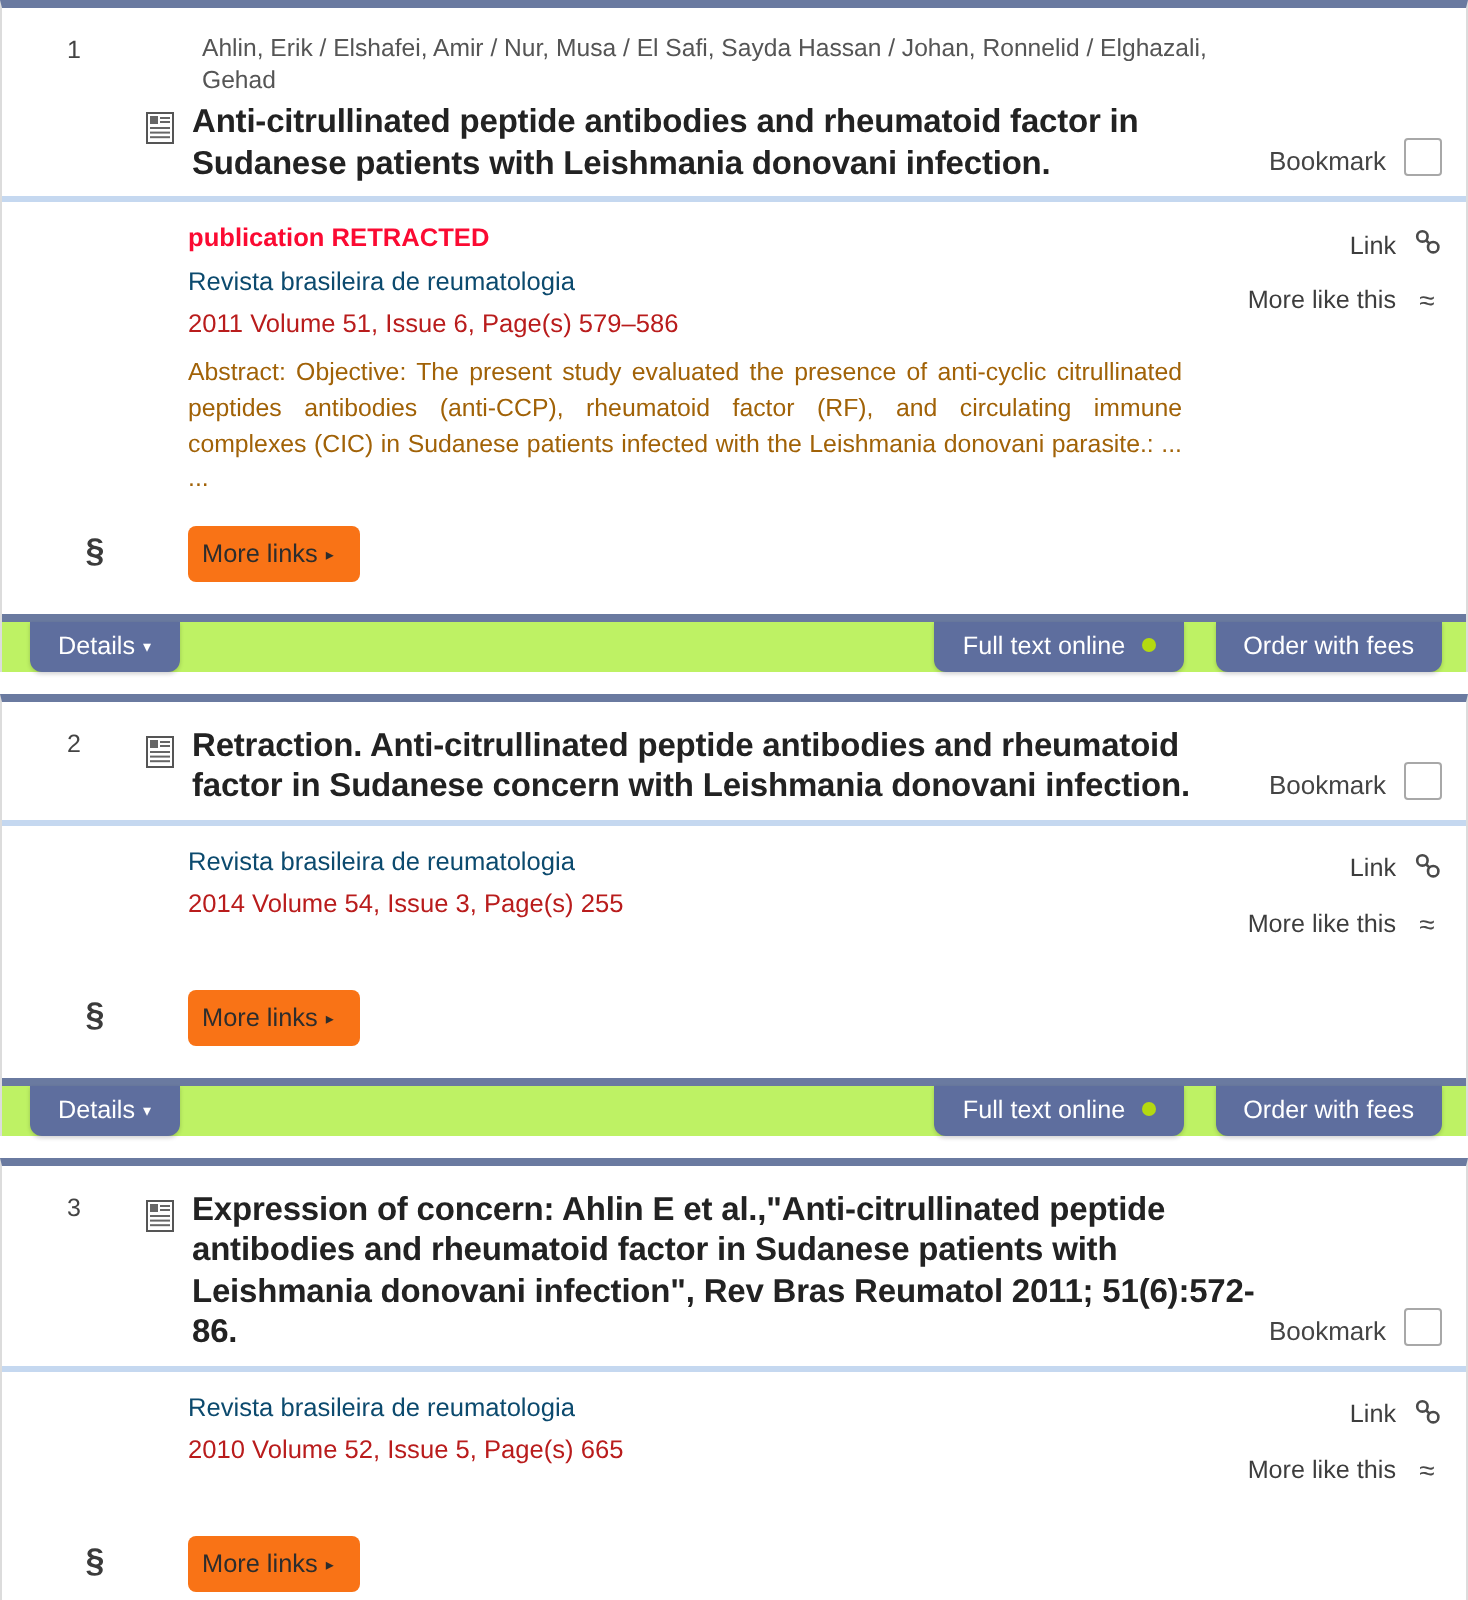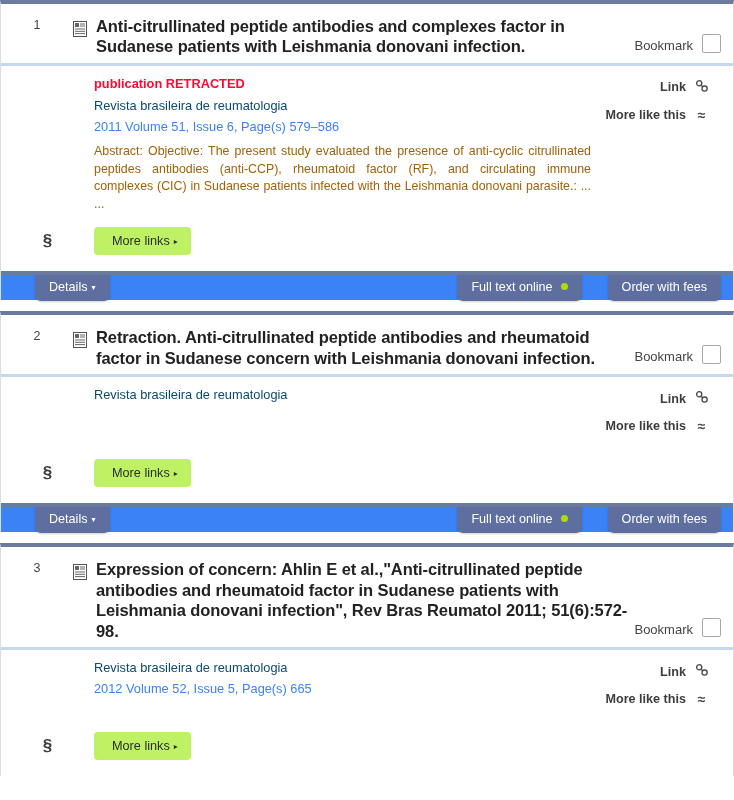--- a/index.html
+++ b/index.html
@@ -108,41 +108,40 @@
     width: 93px;
     flex: 0 0 93px;
   }
   .rec-body-main {
     flex: 1 1 auto;
     min-width: 0;
     padding-right: 8px;
   }
   .rec-body-right {
     flex: 0 0 auto;
-    padding: 3px 24px 0 0;
+    padding: 3px 12px 0 0;
     text-align: right;
     white-space: nowrap;
-    font-weight: bold;
   }
 
   .retracted {
     font-size: 12.8px;
     font-weight: 700;
     color: #fb0a32;
     margin-bottom: 7px;
   }
   .journal-link {
     font-size: 12.8px;
     color: #0c4a6e;
     margin-bottom: 6px;
     cursor: pointer;
   }
   .pub-meta {
     font-size: 12.8px;
-    color: #3b82f6;
+    color: #b91c1c;
     margin-bottom: 9px;
   }
   .abstract {
     font-size: 12.4px;
     line-height: 1.42;
     color: #a16207;
     max-width: 497px;
     text-align: justify;
   }
 
@@ -176,45 +175,44 @@
     text-align: center;
   }
   .caduceus-icon {
     font-size: 17px;
     font-weight: 700;
     color: #3b3b3b;
     line-height: 1;
     display: inline-block;
   }
   .more-links-btn {
-    background: #bef264;
+    background: #f97316;
     border: none;
     border-radius: 4px;
-    padding: 7px 13px 7px 18px;
+    padding: 7px 13px 7px 7px;
     font-family: "Liberation Sans", sans-serif;
     font-size: 12.7px;
     color: #2d2d2d;
     cursor: pointer;
   }
   .more-links-btn .caret {
     font-size: 8px;
     margin-left: 4px;
     vertical-align: 1px;
   }
 
   
   .rec-footer {
     position: relative;
     height: 29px;
-    background: #3b82f6;
+    background: #bef264;
     border-top: 4px solid #6a7aa0;
     display: flex;
     align-items: flex-start;
     box-sizing: border-box;
-    padding-left: 20px;
   }
   .footer-btn {
     background: #5e6e9e;
     color: #ffffff;
     font-family: "Liberation Sans", sans-serif;
     font-size: 12.6px;
     border: none;
     border-radius: 0 0 6px 6px;
     padding: 5px 14px 6px 14px;
     cursor: pointer;
@@ -226,21 +224,21 @@
     margin-left: 14px;
   }
   .details-btn .caret {
     font-size: 8px;
     margin-left: 4px;
     vertical-align: 1px;
   }
   .footer-right {
     margin-left: auto;
     display: flex;
-    gap: 26px;
+    gap: 16px;
     padding-right: 12px;
   }
   .green-dot {
     display: inline-block;
     width: 7px;
     height: 7px;
     border-radius: 50%;
     background: #b4d911;
     margin-left: 8px;
     vertical-align: 1px;
@@ -248,33 +246,34 @@
 </style>
 </head>
 <body>
 
 <div class="results-list">
 
   <div class="record">
     <div class="rec-head">
       <div class="rec-num">1</div>
       <div class="rec-head-main">
+        <div class="rec-authors">Ahlin, Erik / Elshafei, Amir / Nur, Musa / El Safi, Sayda Hassan / Johan, Ronnelid / Elghazali, Gehad</div>
         <div class="rec-title-row">
           <span class="doc-icon">
             <svg width="14" height="16" viewBox="0 0 14 16">
               <rect x="0.5" y="0.5" width="13" height="15" fill="#ffffff" stroke="#555555"></rect>
               <rect x="2" y="2" width="4" height="4" fill="#666666"></rect>
               <rect x="7" y="2.5" width="5" height="1" fill="#666666"></rect>
               <rect x="7" y="4.5" width="5" height="1" fill="#666666"></rect>
               <rect x="2" y="7.5" width="10" height="1" fill="#666666"></rect>
               <rect x="2" y="9.8" width="10" height="1" fill="#666666"></rect>
               <rect x="2" y="12.1" width="10" height="1" fill="#666666"></rect>
             </svg>
           </span>
-          <span class="rec-title">Anti-citrullinated peptide antibodies and complexes factor in Sudanese patients with Leishmania donovani infection.</span>
+          <span class="rec-title">Anti-citrullinated peptide antibodies and rheumatoid factor in Sudanese patients with Leishmania donovani infection.</span>
         </div>
       </div>
       <div class="bookmark-cell">
         <span class="bookmark-label">Bookmark</span>
         <span class="bookmark-box"></span>
       </div>
     </div>
 
     <div class="rec-body">
       <div class="rec-body-left"></div>
@@ -348,20 +347,21 @@
       <div class="bookmark-cell">
         <span class="bookmark-label">Bookmark</span>
         <span class="bookmark-box"></span>
       </div>
     </div>
 
     <div class="rec-body">
       <div class="rec-body-left"></div>
       <div class="rec-body-main">
         <div class="journal-link">Revista brasileira de reumatologia</div>
+        <div class="pub-meta">2014  Volume 54, Issue 3, Page(s) 255</div>
       </div>
       <div class="rec-body-right">
         <div class="side-action">
           <span>Link</span>
           <span class="ic">
             <svg width="14" height="14" viewBox="0 0 14 14">
               <circle cx="4.2" cy="4.2" r="2.6" fill="none" stroke="#4a4a4a" stroke-width="1.3"></circle>
               <circle cx="9.6" cy="9.6" r="2.6" fill="none" stroke="#4a4a4a" stroke-width="1.3"></circle>
               <line x1="5.9" y1="6" x2="8" y2="8.1" stroke="#4a4a4a" stroke-width="1.3"></line>
             </svg>
@@ -407,34 +407,34 @@
             <svg width="14" height="16" viewBox="0 0 14 16">
               <rect x="0.5" y="0.5" width="13" height="15" fill="#ffffff" stroke="#555555"></rect>
               <rect x="2" y="2" width="4" height="4" fill="#666666"></rect>
               <rect x="7" y="2.5" width="5" height="1" fill="#666666"></rect>
               <rect x="7" y="4.5" width="5" height="1" fill="#666666"></rect>
               <rect x="2" y="7.5" width="10" height="1" fill="#666666"></rect>
               <rect x="2" y="9.8" width="10" height="1" fill="#666666"></rect>
               <rect x="2" y="12.1" width="10" height="1" fill="#666666"></rect>
             </svg>
           </span>
-          <span class="rec-title">Expression of concern: Ahlin E et al.,"Anti-citrullinated peptide antibodies and rheumatoid factor in Sudanese patients with Leishmania donovani infection", Rev Bras Reumatol 2011; 51(6):572-98.</span>
+          <span class="rec-title">Expression of concern: Ahlin E et al.,"Anti-citrullinated peptide antibodies and rheumatoid factor in Sudanese patients with Leishmania donovani infection", Rev Bras Reumatol 2011; 51(6):572-86.</span>
         </div>
       </div>
       <div class="bookmark-cell">
         <span class="bookmark-label">Bookmark</span>
         <span class="bookmark-box"></span>
       </div>
     </div>
 
     <div class="rec-body">
       <div class="rec-body-left"></div>
       <div class="rec-body-main">
         <div class="journal-link">Revista brasileira de reumatologia</div>
-        <div class="pub-meta">2012  Volume 52, Issue 5, Page(s) 665</div>
+        <div class="pub-meta">2010  Volume 52, Issue 5, Page(s) 665</div>
       </div>
       <div class="rec-body-right">
         <div class="side-action">
           <span>Link</span>
           <span class="ic">
             <svg width="14" height="14" viewBox="0 0 14 14">
               <circle cx="4.2" cy="4.2" r="2.6" fill="none" stroke="#4a4a4a" stroke-width="1.3"></circle>
               <circle cx="9.6" cy="9.6" r="2.6" fill="none" stroke="#4a4a4a" stroke-width="1.3"></circle>
               <line x1="5.9" y1="6" x2="8" y2="8.1" stroke="#4a4a4a" stroke-width="1.3"></line>
             </svg>

